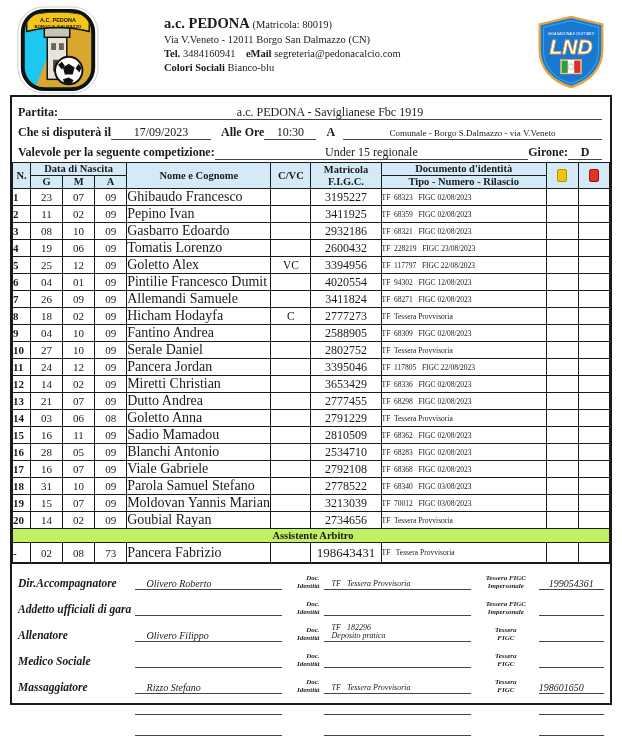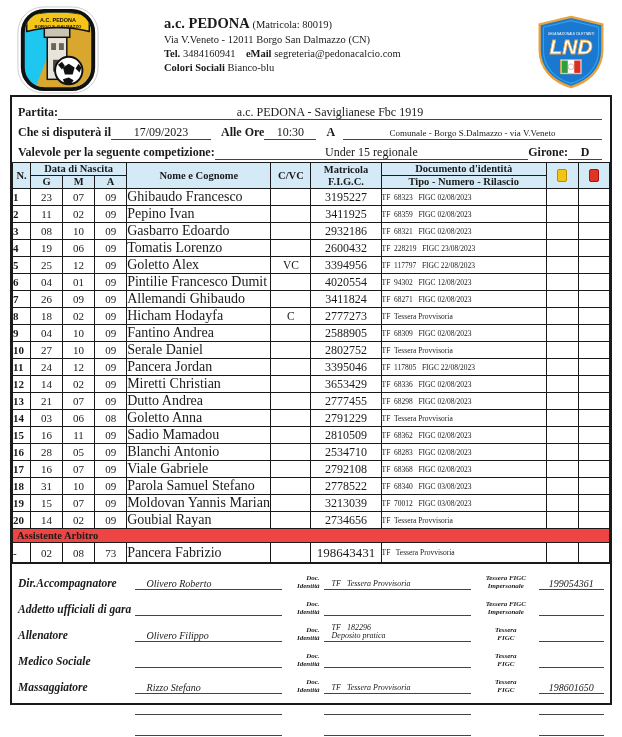--- a/index.html
+++ b/index.html
@@ -37,21 +37,21 @@
   .col-n{width:18px}.col-g{width:32px}.col-m{width:32px}.col-a{width:32px}
   .col-name{width:144px}.col-cvc{width:40px}.col-matr{width:70px}
   .col-doc{width:165px}.col-y{width:32px}.col-r{width:31px}
   th.hdr-doc-top { border-bottom:1px solid #1a1a1a; }
   td.c-n { font-weight:bold; font-size:11px; padding-left:2px; height:17px; }
   td.c-date { text-align:center; font-size:11px; }
   td.c-name { font-size:14px; padding-left:7px; }
   td.c-cvc { text-align:center; font-size:11.5px; }
   td.c-matr { text-align:center; font-size:12px; }
   td.c-doc { font-size:7.5px; padding-left:4px; white-space:pre; font-family:"Liberation Serif",serif; }
-  tr.asst-hdr td { background:#ef4444; font-weight:bold; font-size:10.5px; padding:1px 0 1px 4px; }
+  tr.asst-hdr td { background:#bef264; font-weight:bold; font-size:10.5px; padding:1px 0 1px 4px;text-align:center; }
   tr.asst-row td { height:20px; }
   tr.asst-row td.c-matr { font-size:13px; }
   .card { display:inline-block; width:10px; height:13px; border-radius:2px; vertical-align:middle; }
   .card.yellow { background:#f2c511; border:1px solid #b98d00; }
   .card.red { background:#e53126; border:1px solid #9e1410; }
 
   
   .staff { border-top:1.5px solid #1a1a1a; padding:4px 6px 0 6px; flex:1; }
   .staff-row { display:flex; align-items:flex-end; height:22px; margin-bottom:4px;font-style:italic; }
   .staff-row.blank { height:17px; }
@@ -261,21 +261,21 @@
             <td class="c-matr">4020554</td>
             <td class="c-doc">TF  94302   FIGC 12/08/2023</td>
             <td class="c-card"></td>
             <td class="c-card"></td>
           </tr>
           <tr>
             <td class="c-n">7</td>
             <td class="c-date">26</td>
             <td class="c-date">09</td>
             <td class="c-date">09</td>
-            <td class="c-name">Allemandi Ghibaudo</td>
+            <td class="c-name">Allemandi Samuele</td>
             <td class="c-cvc"></td>
             <td class="c-matr">3411824</td>
             <td class="c-doc">TF  68271   FIGC 02/08/2023</td>
             <td class="c-card"></td>
             <td class="c-card"></td>
           </tr>
           <tr>
             <td class="c-n">8</td>
             <td class="c-date">18</td>
             <td class="c-date">02</td>
@@ -541,21 +541,21 @@
             <span>Identità</span>
           </span>
           <span class="sfield doc-f">
             <span class="fv docv">TF   Tessera Provvisoria</span>
           </span>
           <span class="mini-label tess">
             <span>Tessera</span>
             <span>FIGC</span>
           </span>
           <span class="sfield tess-f">
-            <span class="fv" style="text-align: center; padding-left: 0px; margin-top: 32px;">198601650</span>
+            <span class="fv" style="text-align: left; padding-left: 0px; margin-top: 32px;">198601650</span>
           </span>
         </div>
         <div class="staff-row blank">
           <span class="staff-label"></span>
           <span class="sfield name-f">
             <span class="fv"></span>
           </span>
           <span class="mini-label hiddenlbl">
             <span>Doc.</span>
             <span>Identità</span>

